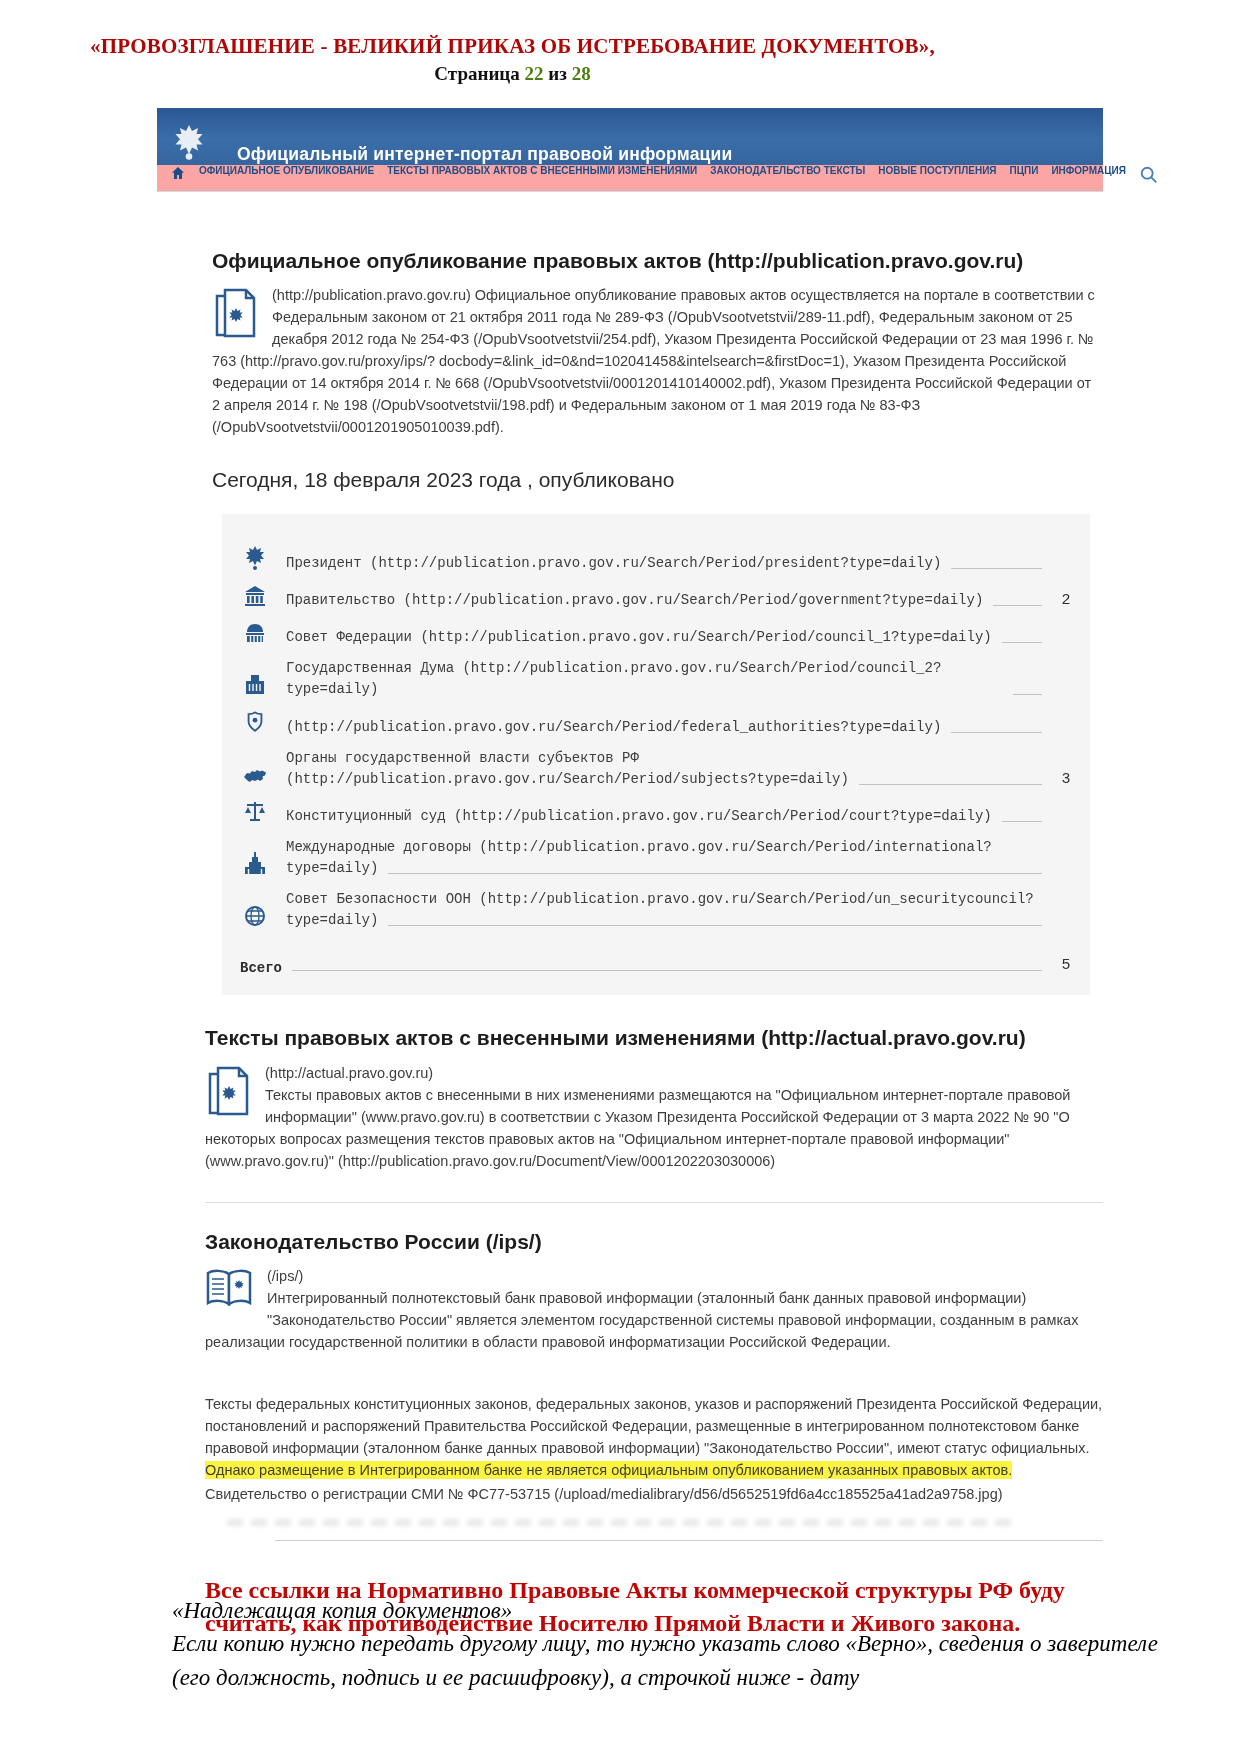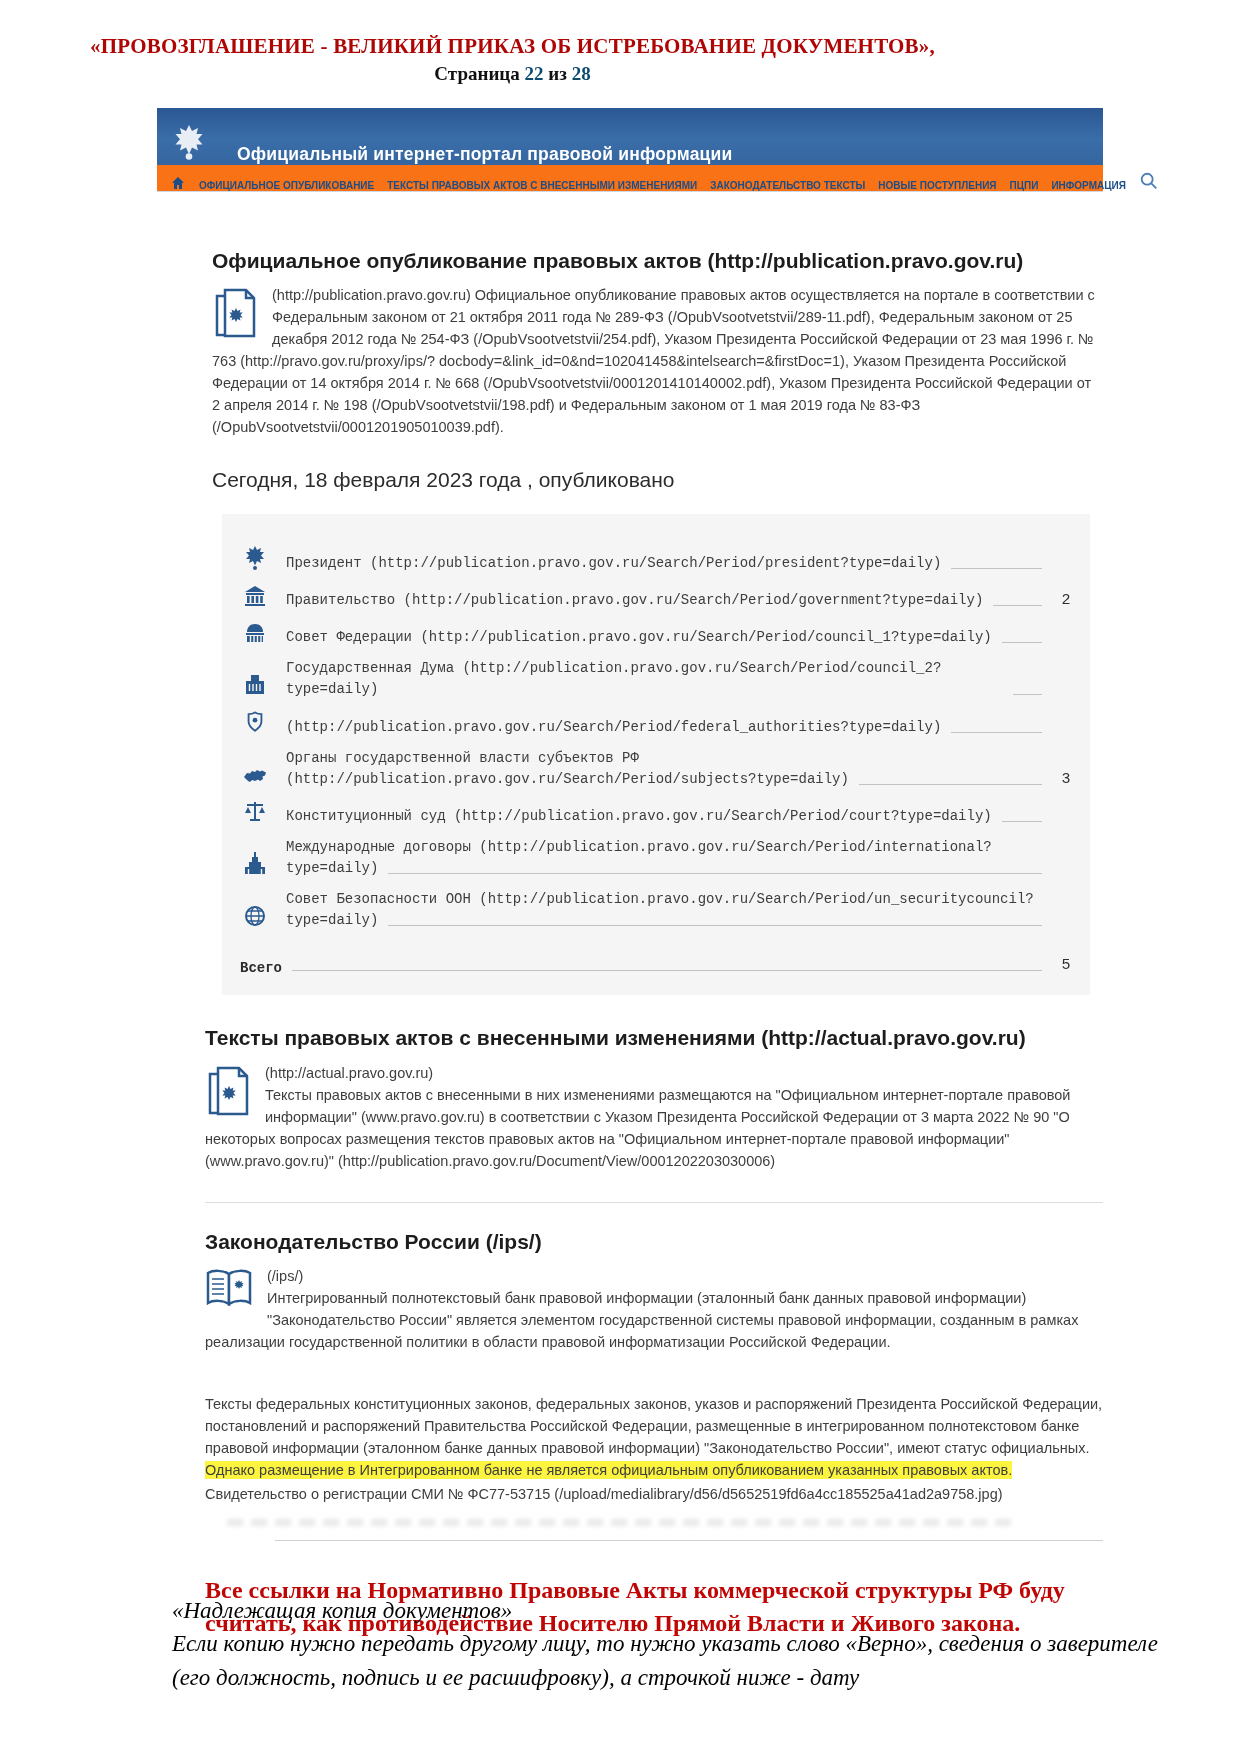--- a/index.html
+++ b/index.html
@@ -4,31 +4,31 @@
 <style>
   * { box-sizing: border-box; margin: 0; padding: 0; }
   html,body { width:1241px; height:1755px; background:#ffffff; overflow:hidden; }
   body { position:relative; font-family:"Liberation Sans", sans-serif; }
 
   
   .doc-header { position:absolute; top:34px; left:0; width:1025px; text-align:center;
                 font-family:"Liberation Serif", serif; }
   .doc-title { color:#b00505; font-weight:bold; font-size:21px; letter-spacing:.2px; }
   .doc-page  { color:#111; font-weight:bold; font-size:19px; margin-top:4px; }
-  .doc-page .pgnum { color:#0c4a6e; }
+  .doc-page .pgnum { color:#4d7c0f; }
 
   
   .shot { position:absolute; left:157px; top:108px; width:946px; }
 
   .masthead { height:57px; background:linear-gradient(180deg,#2b5793 0%, #3a6ea9 55%, #35659f 100%);
               display:flex; align-items:flex-end; padding:0 14px; }
   .masthead .emblem { width:36px; height:44px; flex:0 0 36px; }
   .masthead .m-title { color:#ffffff; font-weight:bold; font-size:17.5px; margin-left:30px; letter-spacing:.2px; }
 
-  .navbar { height:27px; background:#f97316; display:flex; align-items:flex-end; gap:13px; padding:0 13px;
+  .navbar { height:27px; background:#fca5a5; display:flex; align-items:flex-start; gap:13px; padding:0 13px;
             border-bottom:1px solid #cdd9e6; }
   .nav-item { font-size:10px; font-weight:bold; color:#1d4d86; white-space:nowrap; cursor:pointer; }
   .nav-home { display:flex; align-items:center; }
   .nav-search { margin-left:auto; display:flex; align-items:center; cursor:pointer; }
 
   .content1 { padding:12px 0 0 55px;margin-top:28px; }
   .content2 { padding:0 0 0 48px; }
 
   h2.sec { font-size:21px; font-weight:bold; color:#1d1d1d; line-height:1.25; margin:16px 0 10px 0; }
   .para { font-size:14.5px; line-height:1.52; color:#3e3e3e; overflow-wrap:break-word; }

